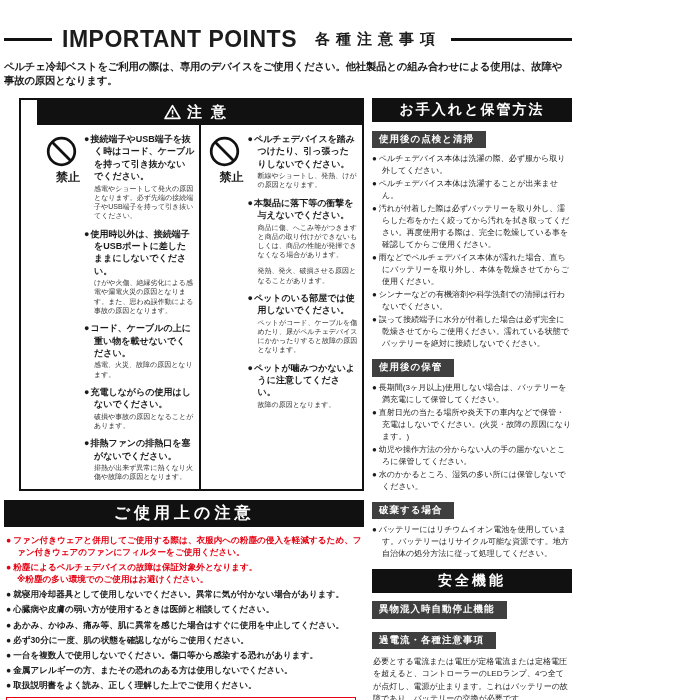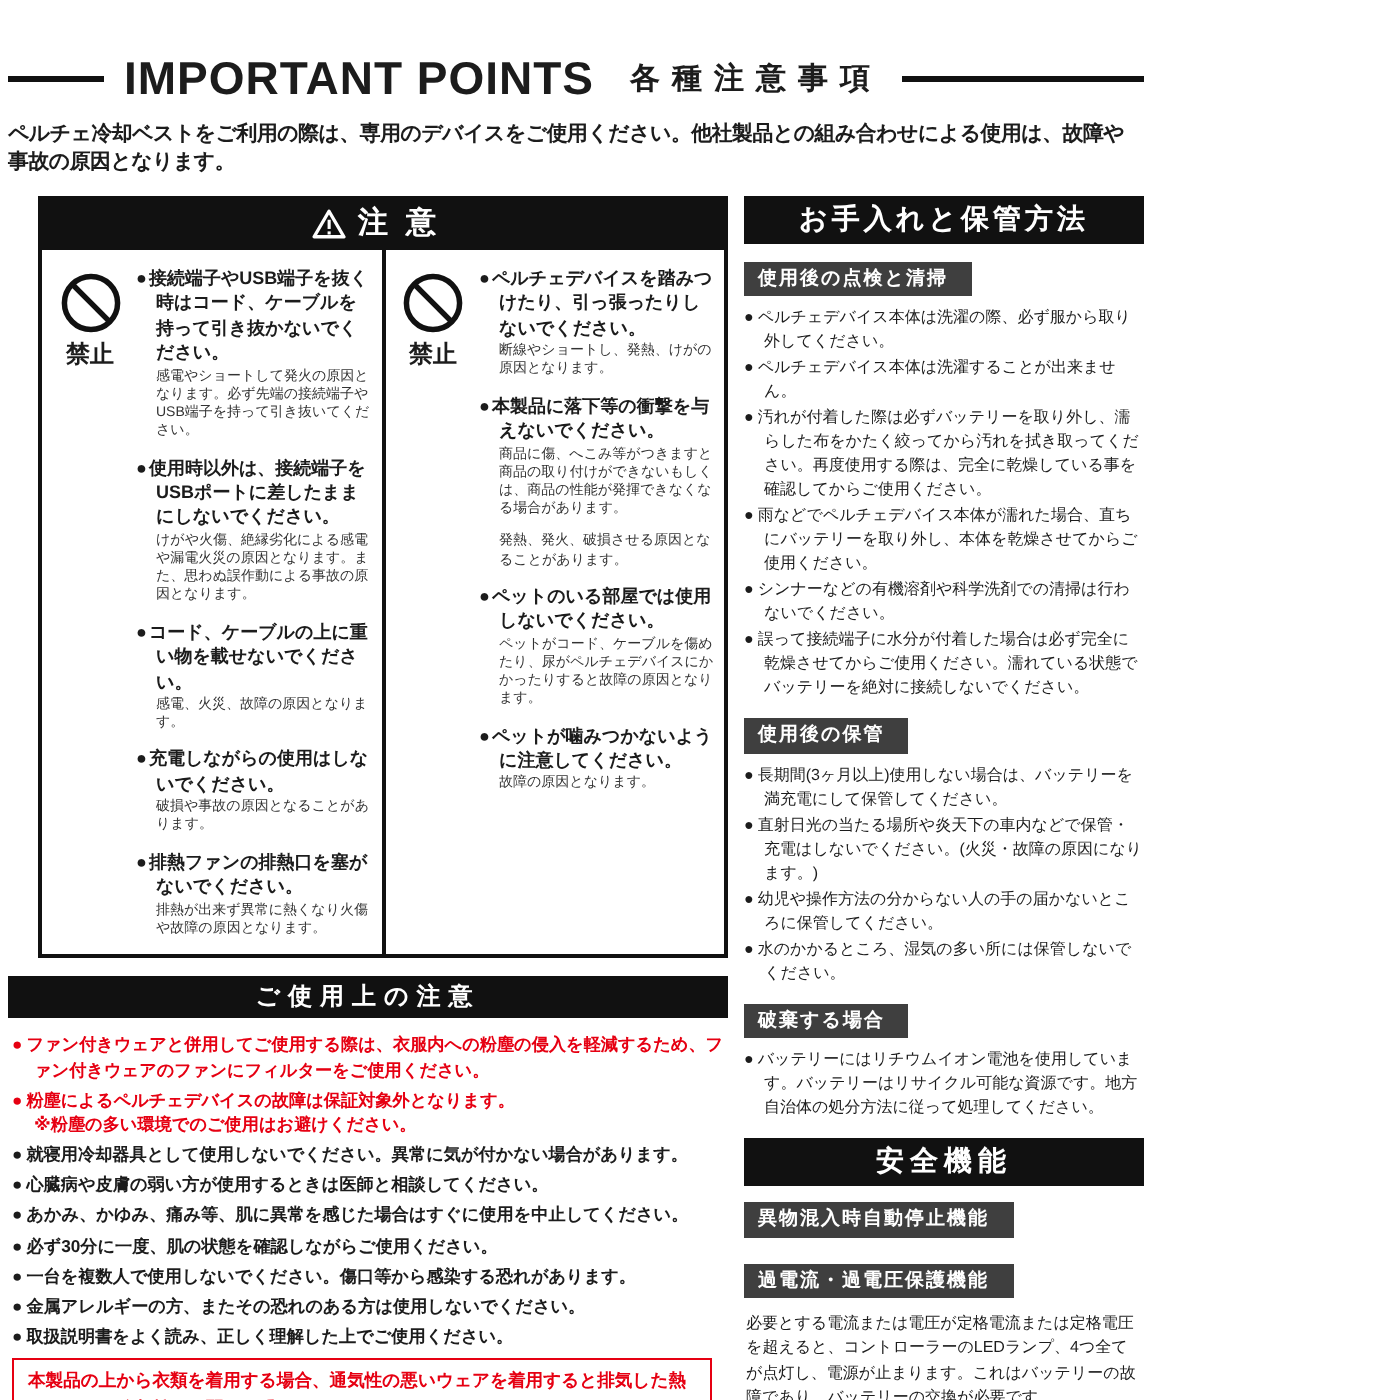--- a/index.html
+++ b/index.html
@@ -29,39 +29,39 @@
   .columns{display:flex;gap:8px;margin-top:10px;align-items:flex-start;}
   .col-left{width:360px;flex:none;}
   .col-right{flex:1;min-width:0;}
 
   .bar-header{
     background:var(--bar);color:#fff;text-align:center;
     font-weight:700;padding:3px 0 4px;line-height:1.2;
   }
 
   
-  .caution-box{border:2.5px solid #111;margin-left:15px;}
+  .caution-box{border:2.5px solid #111;margin-left:15px;padding-left:16px;}
   .caution-header{font-size:15px;letter-spacing:9px;display:flex;align-items:center;justify-content:center;gap:6px;}
   .warn-tri{width:17px;height:16px;flex:none;}
   .caution-cols{display:flex;}
   .caution-col{flex:1;display:flex;gap:4px;padding:8px 4px 8px 5px;min-width:0;}
   .caution-col.first{border-right:2px solid #111;}
-  .prohibit-cell{width:38px;flex:none;text-align:center;padding-top:2px;}
+  .prohibit-cell{width:38px;flex:none;text-align:right;padding-top:2px;}
   .prohibit-cell svg{width:33px;height:33px;display:block;margin:0 auto;}
   .prohibit-label{font-size:12px;font-weight:700;margin-top:1px;}
   .caution-list{flex:1;min-width:0;}
   .c-item{margin-bottom:7px;}
   .c-item:last-child{margin-bottom:0;}
   .c-main{font-size:9px;font-weight:700;line-height:1.38;padding-left:10px;text-indent:-10px;}
   .c-main::before{content:"●";margin-right:1px;}
   .c-sub{font-size:7px;line-height:1.32;color:#333;padding-left:10px;margin-top:1px;}
 
   
   .usage{margin-top:9px;}
-  .usage-header{font-size:12px;letter-spacing:4px;}
+  .usage-header{font-size:16px;letter-spacing:4px;}
   .usage-list{padding:7px 2px 0 2px;}
   .u-item{margin-bottom:3px;}
   .u-main{font-size:8.6px;font-weight:700;line-height:1.42;padding-left:11px;text-indent:-11px;}
   .u-main::before{content:"●";margin-right:2px;}
   .u-sub{font-size:8.6px;font-weight:700;line-height:1.4;padding-left:11px;}
   .u-item.red{color:var(--red);}
   .usage-warning-box{
     border:1.5px solid var(--red);color:var(--red);
     font-size:8.8px;font-weight:700;line-height:1.5;
     padding:4px 7px;margin:5px 8px 0 2px;
@@ -229,19 +229,19 @@
               <div class="care-item">直射日光の当たる場所や炎天下の車内などで保管・充電はしないでください。(火災・故障の原因になります。)</div>
               <div class="care-item">幼児や操作方法の分からない人の手の届かないところに保管してください。</div>
               <div class="care-item">水のかかるところ、湿気の多い所には保管しないでください。</div>
             </div><div class="sec-tag">破棄する場合</div><div class="care-list">
               <div class="care-item">バッテリーにはリチウムイオン電池を使用しています。バッテリーはリサイクル可能な資源です。地方自治体の処分方法に従って処理してください。</div>
             </div></div>
       </section>
 
       <section class="safety">
         <div class="bar-header safety-header">安全機能</div>
-        <div><div class="sec-tag">異物混入時自動停止機能</div><div class="sec-tag">過電流・過電圧保護機能</div><div class="safety-text">必要とする電流または電圧が定格電流または定格電圧を超えると、コントローラーのLEDランプ、4つ全てが点灯し、電源が止まります。これはバッテリーの故障であり、バッテリーの交換が必要です。</div></div>
+        <div><div class="sec-tag">異物混入時自動停止機能</div><div class="sec-tag">過電流・各種注意事項</div><div class="safety-text">必要とする電流または電圧が定格電流または定格電圧を超えると、コントローラーのLEDランプ、4つ全てが点灯し、電源が止まります。これはバッテリーの故障であり、バッテリーの交換が必要です。</div></div>
       </section>
 
     </div>
   </div>
 
 </div>
 
 </body></html>

